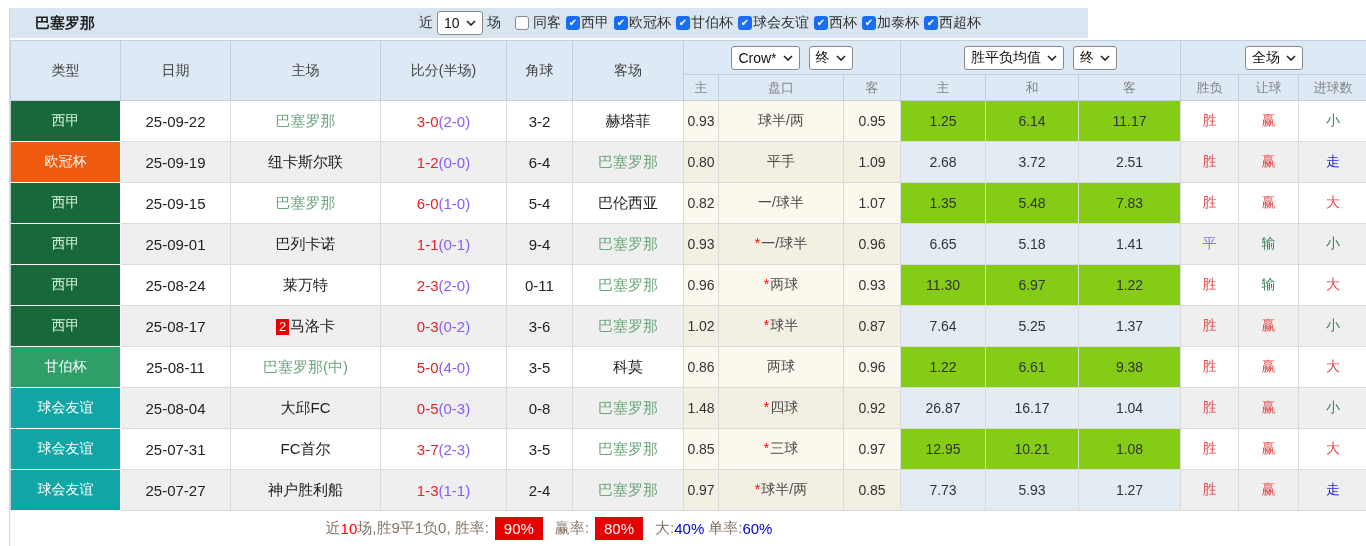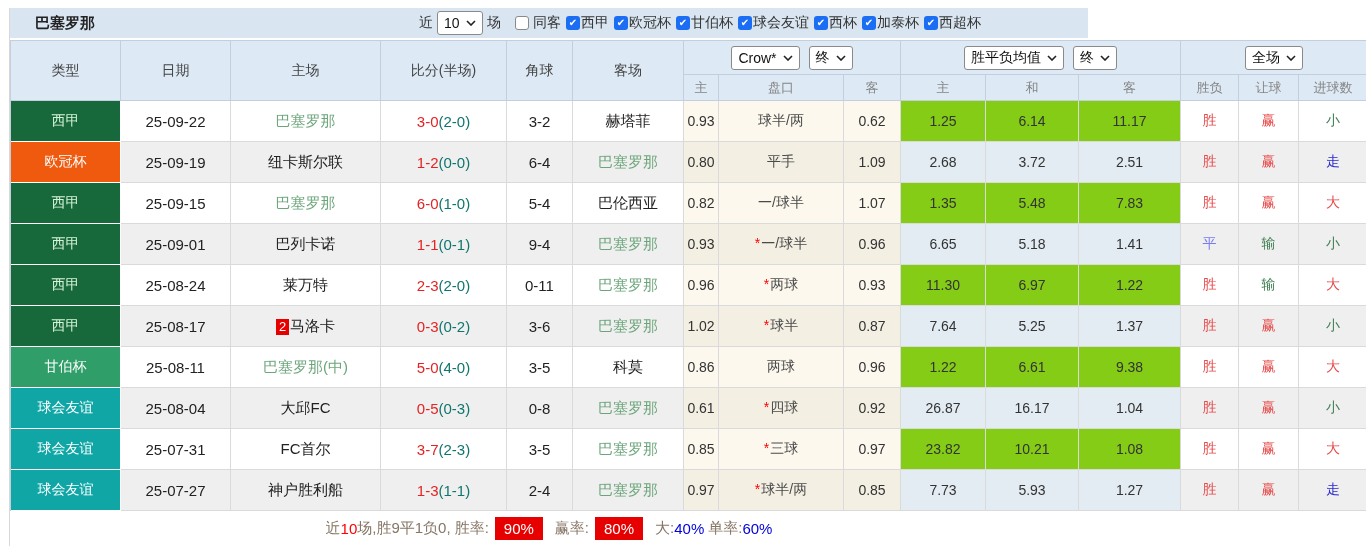--- a/index.html
+++ b/index.html
@@ -52,21 +52,21 @@
   tbody tr.alt td { background: #efefef; }
   tbody td.c-cream { background: #fcf8ee; margin-top: 20px; }
   tbody tr.alt td.c-cream { background: #f3efe3; }
   tbody td.c-blue { background: #84cc16; }
   tbody tr.alt td.c-blue { background: #e3ecf2; }
   tbody td.typecell { color: #fff; border-bottom-color: #fff; border-right-color: #fff; font-size: 14px; }
   tbody td.oddsnum { font-size: 14px; color: #333; }
   tbody td.handicap { font-size: 14px; color: #4a4a4a; }
   .star { color: #f00; margin-right: 1px; }
   .score-main { color: #e62222; }
-  .score-half { color: #0f766e; }
+  .score-half { color: #8b5cf6; }
   .team-green { color: #6ca57b; }
   .rank-badge { display: inline-block; background: #e60000; color: #fff; font-size: 13px;
     padding: 1px 3px; margin-right: 1px; line-height: 1.1; }
   td.rescell { font-size: 14px; }
 
   
   .summary {
     height: 35px; display: flex; align-items: center; justify-content: center;
     font-size: 15px; color: #867565; background: #fff;
   }
@@ -223,21 +223,21 @@
     <tbody>
         <tr>
       <td class="typecell" style="background: rgb(23, 104, 59); color: rgb(213, 243, 214);">西甲</td>
       <td>25-09-22</td>
       <td><span class="team-green">巴塞罗那</span></td>
       <td><span class="score-main">3-0</span><span class="score-half">(2-0)</span></td>
       <td>3-2</td>
       <td>赫塔菲</td>
       <td class="c-cream oddsnum">0.93</td>
       <td class="c-cream handicap">球半/两</td>
-      <td class="c-cream oddsnum">0.62</td>
+      <td class="c-cream oddsnum">0.95</td>
       <td class="c-blue oddsnum">1.25</td>
       <td class="c-blue oddsnum">6.14</td>
       <td class="c-blue oddsnum">11.17</td>
       <td class="rescell" style="color: rgb(230, 74, 74);">胜</td>
       <td class="rescell" style="color: rgb(230, 74, 74);">赢</td>
       <td class="rescell" style="color: rgb(63, 126, 83);">小</td>
     </tr>
         <tr class="alt">
       <td class="typecell" style="background: rgb(239, 90, 15); color: rgb(255, 255, 255);">欧冠杯</td>
       <td>25-09-19</td>
@@ -340,41 +340,41 @@
       <td class="rescell" style="color: rgb(230, 74, 74);">赢</td>
       <td class="rescell" style="color: rgb(230, 74, 74);">大</td>
     </tr>
         <tr class="alt">
       <td class="typecell" style="background: rgb(16, 166, 166); color: rgb(255, 255, 255);">球会友谊</td>
       <td>25-08-04</td>
       <td><span>大邱FC</span></td>
       <td><span class="score-main">0-5</span><span class="score-half">(0-3)</span></td>
       <td>0-8</td>
       <td class="team-green">巴塞罗那</td>
-      <td class="c-cream oddsnum">0.61</td>
+      <td class="c-cream oddsnum">1.48</td>
       <td class="c-cream handicap"><span class="star">*</span>四球</td>
       <td class="c-cream oddsnum">0.92</td>
       <td class="c-blue oddsnum">26.87</td>
       <td class="c-blue oddsnum">16.17</td>
       <td class="c-blue oddsnum">1.04</td>
       <td class="rescell" style="color: rgb(230, 74, 74);">胜</td>
       <td class="rescell" style="color: rgb(230, 74, 74);">赢</td>
       <td class="rescell" style="color: rgb(63, 126, 83);">小</td>
     </tr>
         <tr>
       <td class="typecell" style="background: rgb(16, 166, 166); color: rgb(255, 255, 255);">球会友谊</td>
       <td>25-07-31</td>
       <td><span>FC首尔</span></td>
       <td><span class="score-main">3-7</span><span class="score-half">(2-3)</span></td>
       <td>3-5</td>
       <td class="team-green">巴塞罗那</td>
       <td class="c-cream oddsnum">0.85</td>
       <td class="c-cream handicap"><span class="star">*</span>三球</td>
       <td class="c-cream oddsnum">0.97</td>
-      <td class="c-blue oddsnum">23.82</td>
+      <td class="c-blue oddsnum">12.95</td>
       <td class="c-blue oddsnum">10.21</td>
       <td class="c-blue oddsnum">1.08</td>
       <td class="rescell" style="color: rgb(230, 74, 74);">胜</td>
       <td class="rescell" style="color: rgb(230, 74, 74);">赢</td>
       <td class="rescell" style="color: rgb(230, 74, 74);">大</td>
     </tr>
         <tr class="alt">
       <td class="typecell" style="background: rgb(16, 166, 166); color: rgb(255, 255, 255);">球会友谊</td>
       <td>25-07-27</td>
       <td><span>神户胜利船</span></td>

